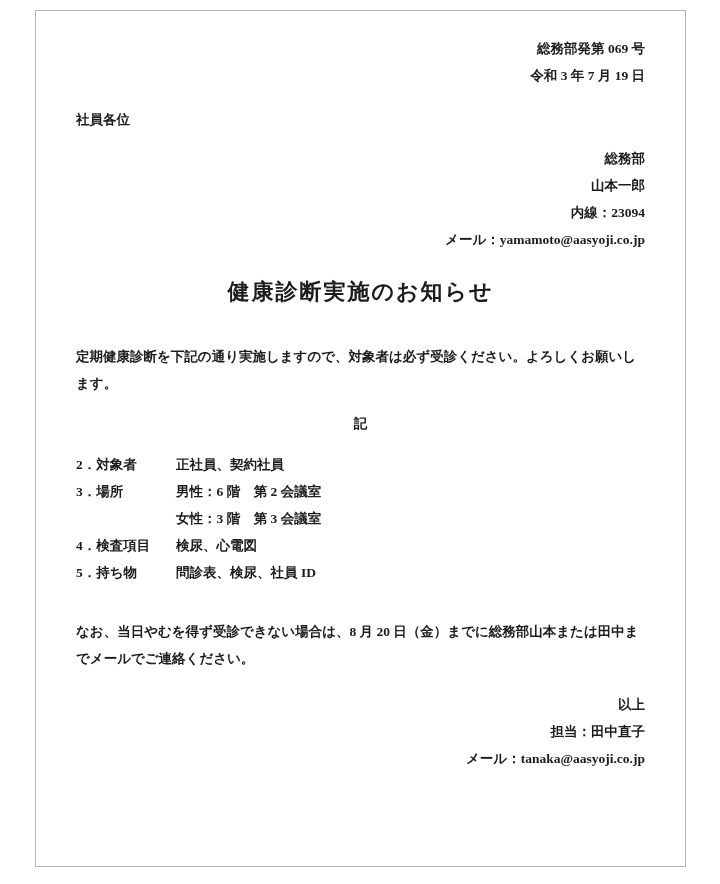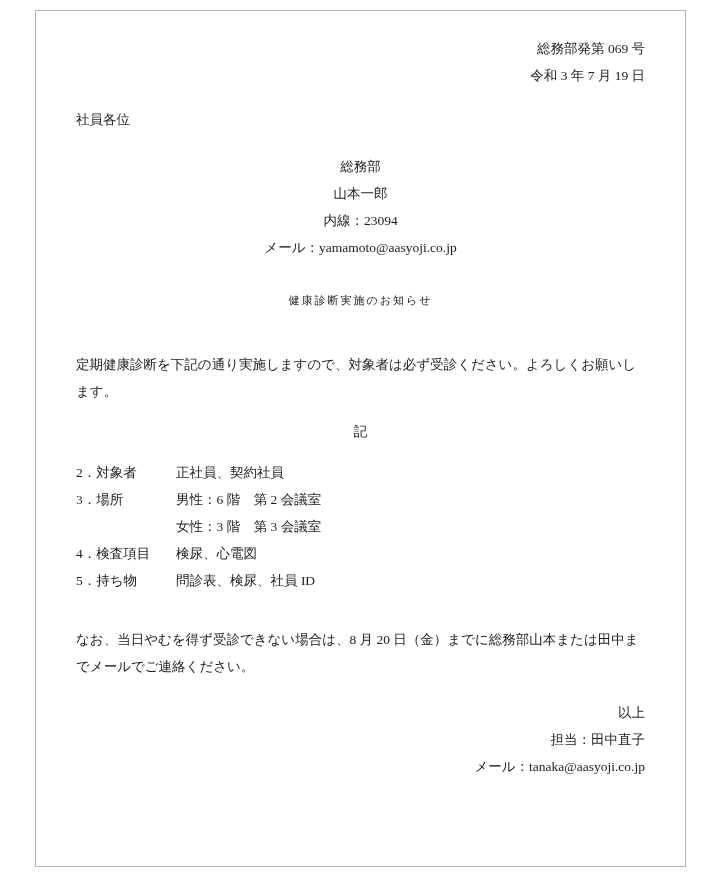--- a/index.html
+++ b/index.html
@@ -1,15 +1,15 @@
 <!DOCTYPE html>
 <html><head>
 <meta charset="utf-8">
 <style>
-  * { margin: 0; padding: 0; box-sizing: border-box; }
+  * { margin: 0; padding: 0; box-sizing: border-box; font-weight: bold; }
   html, body {
     width: 720px; height: 884px;
     background: #ffffff;
     font-family: "Liberation Serif", "DejaVu Serif", serif;
     color: #1c1c1c;
   }
   .page {
     position: relative;
     width: 720px; height: 884px;
     background: #ffffff;
@@ -21,24 +21,24 @@
     width: 651px; height: 857px;
     border: 1px solid #b5b5b5;
     background: #ffffff;
     padding: 24px 40px 20px 40px;
   }
   .line { line-height: 27px; font-size: 13.5px; }
   .right { text-align: right; }
   .center { text-align: center; }
   .header-block { margin-top: 0; }
   .recipient { margin-top: 17px; }
-  .sender-block { margin-top: 20px; text-align: center; }
+  .sender-block { margin-top: 12px; }
   .doc-title {
     margin-top: 24px;
-    font-size: 11px;
+    font-size: 22px;
     line-height: 30px;
     letter-spacing: 2px;
   }
   .intro { margin-top: 36px; }
   .ki { margin-top: 13px; }
   .items { margin-top: 14px; }
   .item-row { display: flex; }
   .item-label {
     width: 100px;
     flex: 0 0 100px;

